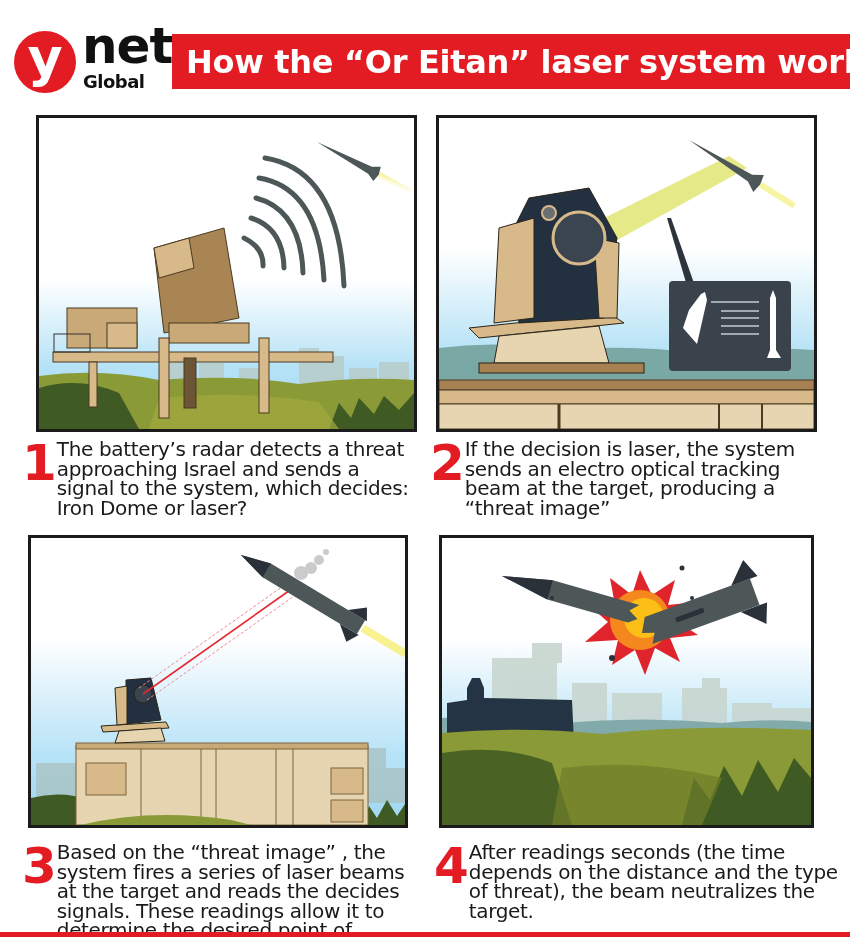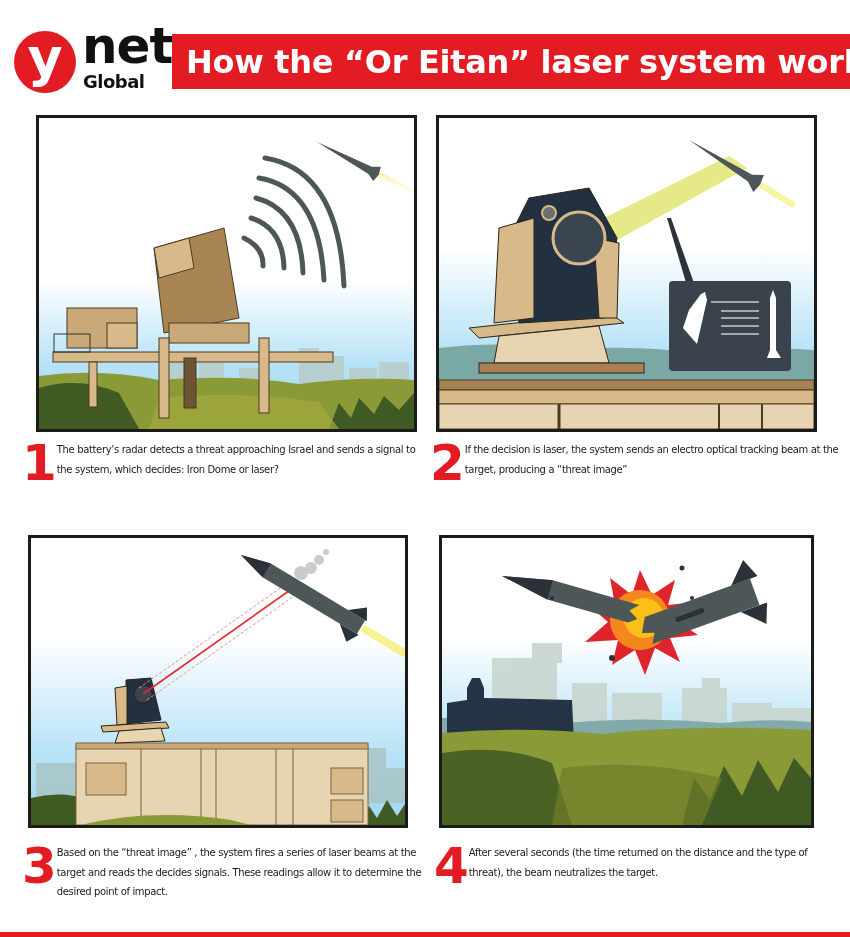--- a/index.html
+++ b/index.html
@@ -20,21 +20,21 @@
   .panel { position: absolute; border: 3px solid #1b1b1b; overflow: hidden; background: #fff; }
   .panel svg { display: block; width: 100%; height: 100%; }
   #p1 { left: 36px; top: 115px; width: 381px; height: 317px; }
   #p2 { left: 436px; top: 115px; width: 381px; height: 317px; }
   #p3 { left: 28px; top: 535px; width: 380px; height: 293px; }
   #p4 { left: 439px; top: 535px; width: 375px; height: 293px; }
 
   
   .step { position: absolute; display: flex; }
   .step-num { color: #e31b23; font-weight: bold; font-size: 50px; line-height: 46px; width: 42px; font-family: "DejaVu Sans", sans-serif; }
-  .step-text { font-size: 10px; line-height: 19.5px; color: #1a1a1a; font-family: "DejaVu Sans", sans-serif; letter-spacing: -0.35px; }
+  .step-text { font-size: 20px; line-height: 19.5px; color: #1a1a1a; font-family: "DejaVu Sans", sans-serif; letter-spacing: -0.35px; }
   #s1 { left: 22px; top: 440px; width: 400px; }
   #s2 { left: 430px; top: 440px; width: 410px; }
   #s3 { left: 22px; top: 843px; width: 400px; }
   #s4 { left: 434px; top: 843px; width: 410px; }
   .bottom-rule { position: absolute; left: 0; top: 932px; width: 850px; height: 5px; background: #e31b23; }
 </style>
 </head>
 <body>
 
 <div class="logo">
@@ -290,16 +290,16 @@
     </g>
   </svg>
 </div>
 
 <div class="step" id="s3">
   <div class="step-num">3</div>
   <div class="step-text">Based on the “threat image” , the system fires a series of laser beams at the target and reads the decides signals. These readings allow it to determine the desired point of impact.</div>
 </div>
 <div class="step" id="s4">
   <div class="step-num">4</div>
-  <div class="step-text">After several seconds (the time returned on the distance and the type of threat), the beam neutralizes the target.</div>
+  <div class="step-text">After readings seconds (the time depends on the distance and the type of threat), the beam neutralizes the target.</div>
 </div>
 
 <div class="bottom-rule"></div>
 
 </body></html>

